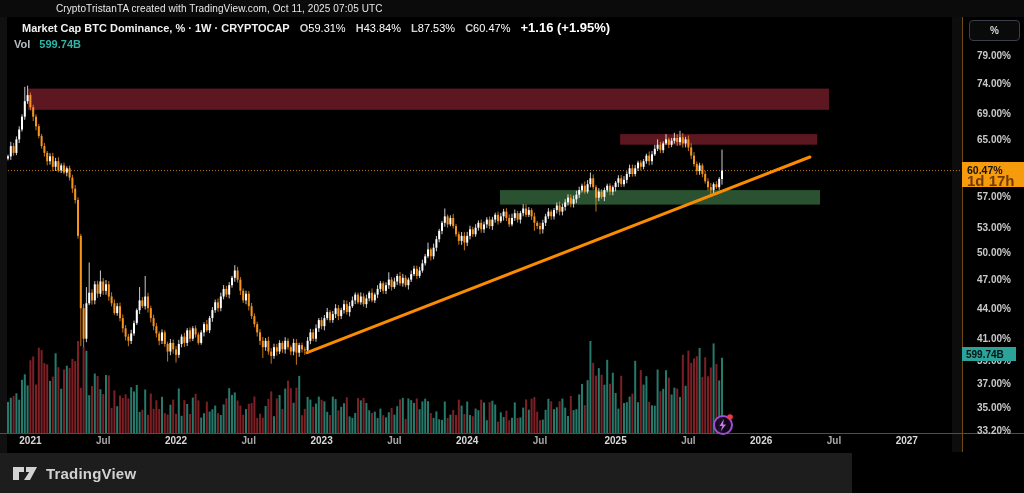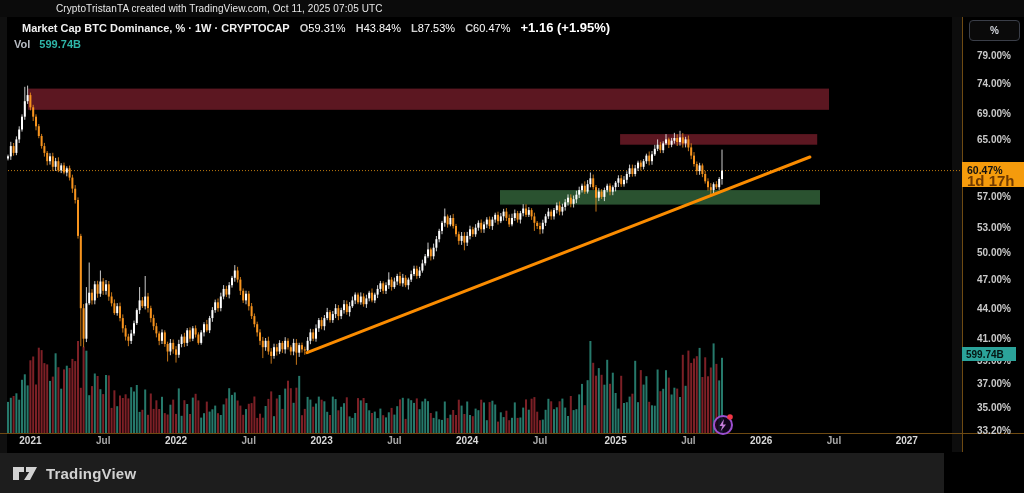--- a/index.html
+++ b/index.html
@@ -22,21 +22,21 @@
             border:1px solid #3A3E48;border-radius:4px;color:#D5D8DF;font-size:10px;font-weight:700;
             display:flex;align-items:center;justify-content:center;box-sizing:border-box;z-index:4;cursor:pointer;}
   .price-label{position:absolute;left:962px;top:162px;width:62px;height:25px;background:#F59B0C;
                z-index:4;display:flex;flex-direction:column;justify-content:center;padding-left:5px;
                box-sizing:border-box;}
   .price-label .p{font-size:10.5px;font-weight:700;color:#131313;line-height:12px;}
   .price-label .cd{font-size:15px;font-weight:700;color:#703A00;line-height:10px;}
   .vol-axis-label{position:absolute;left:962px;top:347px;width:54px;height:14px;background:#2BA39A;
                   color:#041512;font-size:10px;font-weight:700;display:flex;align-items:center;
                   padding-left:4px;box-sizing:border-box;z-index:4;}
-  .footer{position:absolute;left:0;top:453px;width:944px;height:40px;background:#1D1D1D;
+  .footer{position:absolute;left:0;top:453px;width:852px;height:40px;background:#1D1D1D;
           display:flex;align-items:center;padding-left:12px;box-sizing:border-box;z-index:5;}
   .brand{font-size:15px;font-weight:700;color:#D2D2D2;margin-left:8px;letter-spacing:.2px;}
 </style>
 </head>
 <body>
 
 <div class="root">
 
   <div class="topbar">
     <span>CryptoTristanTA created with TradingView.com, Oct 11, 2025 07:05 UTC</span>

